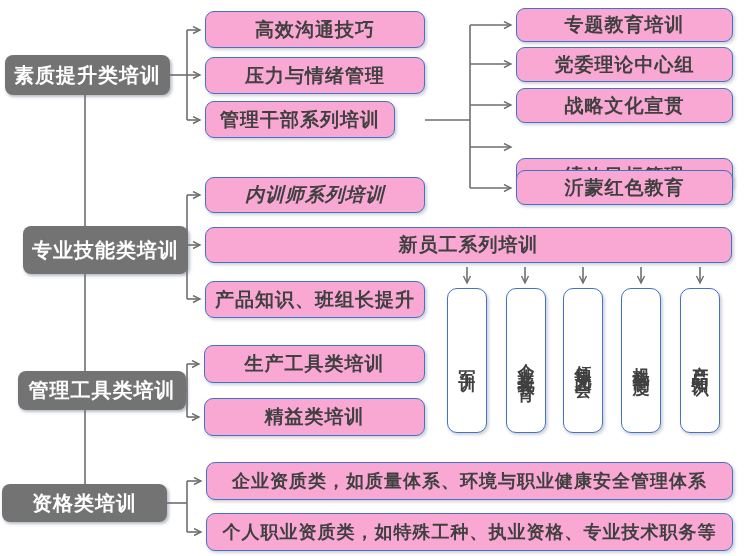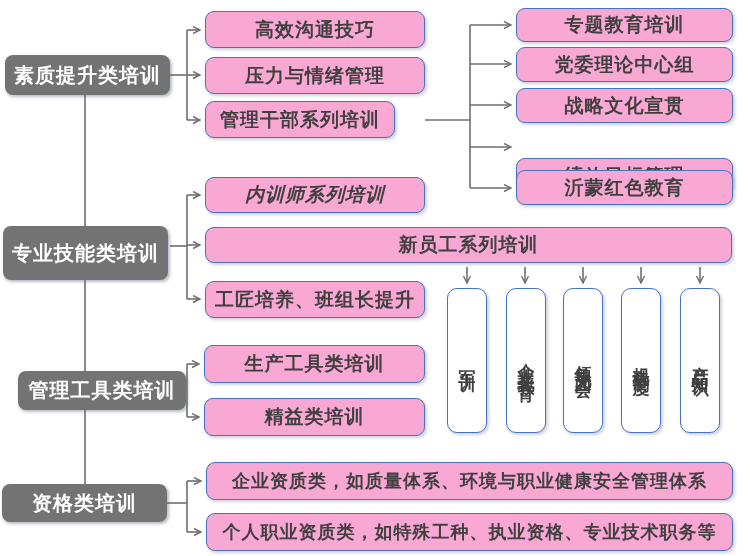--- a/index.html
+++ b/index.html
@@ -86,37 +86,37 @@
       <path d="M187,417 H199" marker-end="url(#arr)"></path>
 
       <path d="M167,503 H187"></path>
       <path d="M187,481 V532"></path>
       <path d="M187,481 H201" marker-end="url(#arr)"></path>
       <path d="M187,532 H201" marker-end="url(#arr)"></path>
     </g>
   </svg>
 
   <div class="cat" style="left:5px;top:55px;width:165px;height:40px;">素质提升类培训</div>
-  <div class="cat" style="left:3px;top:226px;width:165px;height:54px;">专业技能类培训</div>
+  <div class="cat" style="left:23px;top:226px;width:165px;height:48px;">专业技能类培训</div>
   <div class="cat" style="left:2px;top:371px;width:168px;height:39px;margin-left:16px;">管理工具类培训</div>
   <div class="cat" style="left:2px;top:484px;width:165px;height:38px;">资格类培训</div>
 
   <div class="box" style="left:205px;top:11px;width:220px;height:37px;">高效沟通技巧</div>
   <div class="box" style="left:205px;top:57px;width:220px;height:37px;">压力与情绪管理</div>
   <div class="box" style="left:205px;top:101px;width:190px;height:37px;">管理干部系列培训</div>
 
   <div class="box" style="left:516px;top:8px;width:217px;height:34px;">专题教育培训</div>
   <div class="box" style="left:516px;top:47px;width:217px;height:35px;">党委理论中心组</div>
   <div class="box" style="left:516px;top:88px;width:217px;height:35px;">战略文化宣贯</div>
   <div class="box" style="left:516px;top:130px;width:217px;height:35px;margin-top:28px;">绩效目标管理</div>
   <div class="box" style="left:516px;top:170px;width:217px;height:35px;">沂蒙红色教育</div>
 
   <div class="box" style="left:205px;top:177px;width:220px;height:36px;font-style:italic;">内训师系列培训</div>
   <div class="box" style="left:205px;top:227px;width:527px;height:36px;">新员工系列培训</div>
-  <div class="box" style="left:205px;top:281px;width:220px;height:37px;">工匠培养、班组长提升</div>
+  <div class="box" style="left:205px;top:281px;width:220px;height:37px;">产品知识、班组长提升</div>
 
   <div class="vbox" style="left:447px;top:288px;width:40px;height:145px;">军训</div>
   <div class="vbox" style="left:506px;top:288px;width:40px;height:145px;">企业文化教育</div>
   <div class="vbox" style="left:563px;top:288px;width:40px;height:145px;">领导见面会</div>
   <div class="vbox" style="left:621px;top:288px;width:40px;height:145px;">规章制度</div>
   <div class="vbox" style="left:680px;top:288px;width:40px;height:145px;">产品知识</div>
 
   <div class="box" style="left:204px;top:345px;width:221px;height:38px;">生产工具类培训</div>
   <div class="box" style="left:204px;top:398px;width:221px;height:38px;">精益类培训</div>
 

